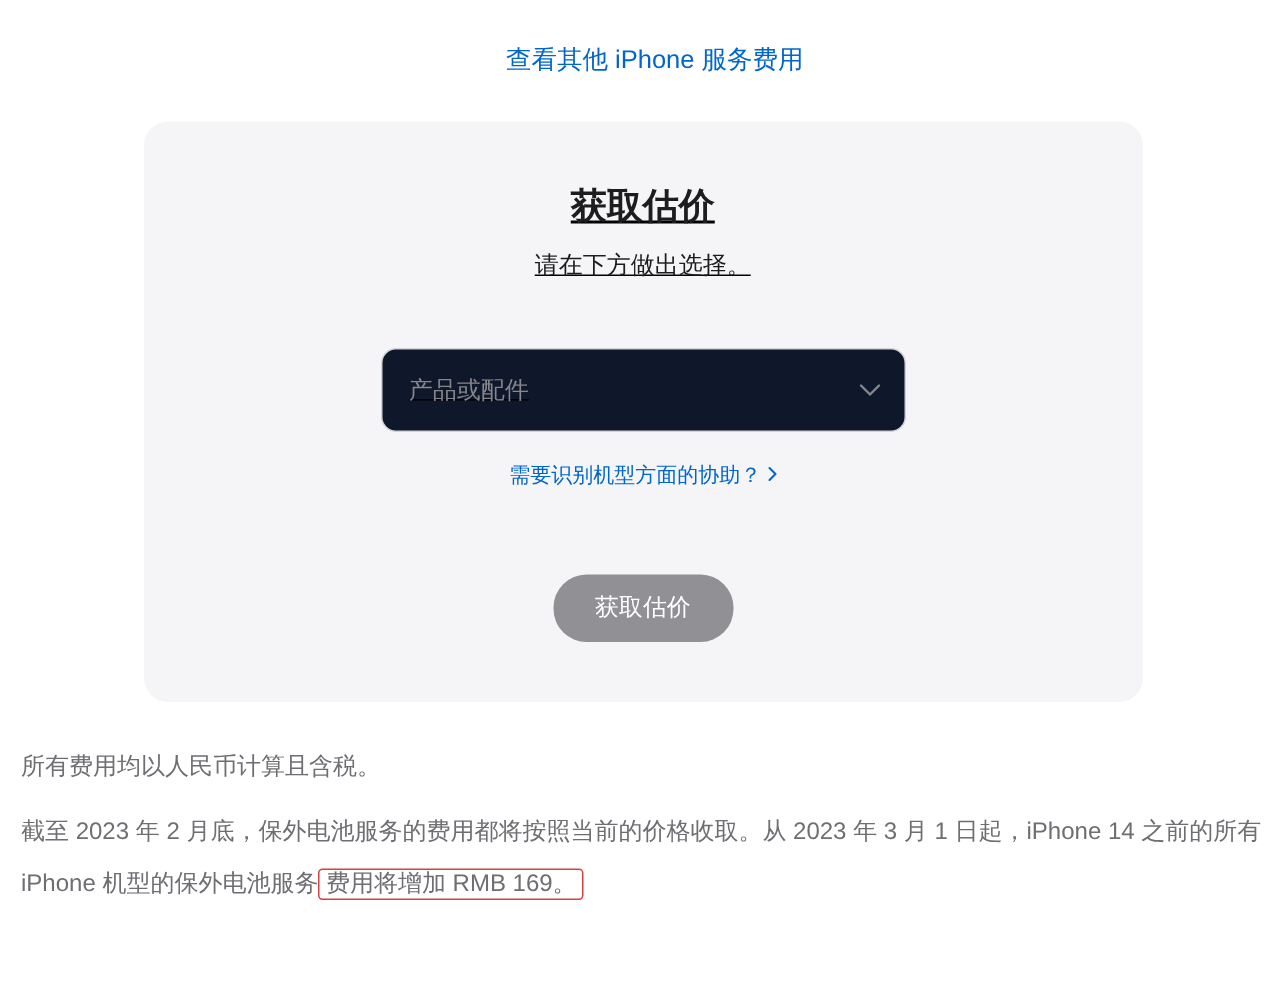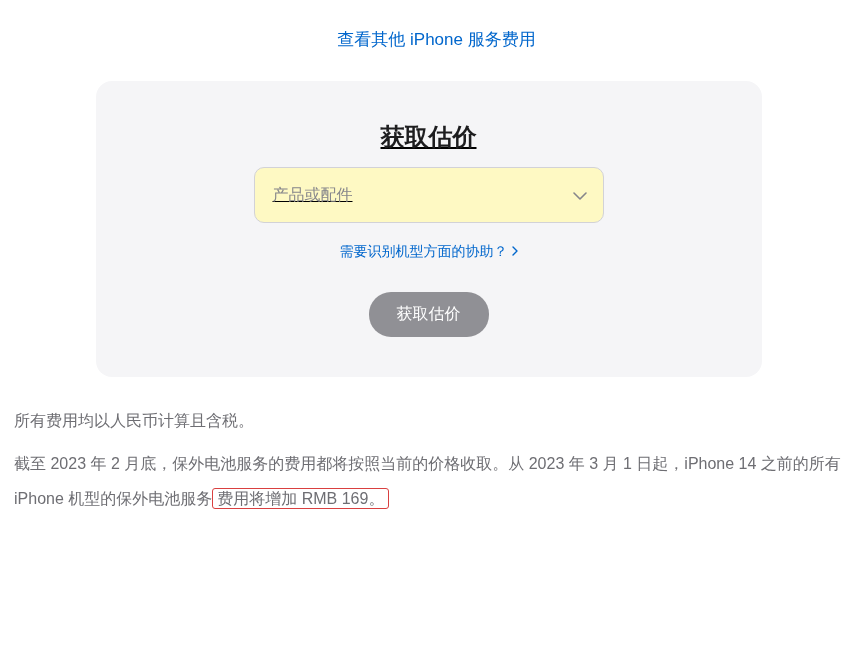--- a/index.html
+++ b/index.html
@@ -44,21 +44,21 @@
       margin-bottom: 44px;
     }
     .select-wrapper {
       position: relative;
       width: 350px;
       margin: 0 auto 18px auto;
     }
     .select-box {
       width: 100%;
       height: 56px;
-      background: #fef9c3;
+      background: #0f172a;
       border: 1px solid #d2d2d7;
       border-radius: 10px;
       padding: 0 40px 0 18px;
       font-size: 16px;
       color: #86868b;
       text-align: center;
       display: flex;
       align-items: center;
       cursor: pointer;
       position: relative;
@@ -71,21 +71,21 @@
       color: #86868b;
     }
     .help-link {
       color: #0066cc;
       text-decoration: none;
       font-size: 14px;
       display: inline-flex;
       align-items: center;
       gap: 4px;
       margin-top: 2px;
-      margin-bottom: 31px;
+      margin-bottom: 57px;
     }
     .help-link .chev-right {
       font-size: 12px;
     }
     .submit-btn {
       background: #86868b;
       color: #ffffff;
       border: none;
       border-radius: 22px;
       padding: 12px 28px;
@@ -111,20 +111,21 @@
   </style>
 </head>
 <body>
 
 <div class="top-link">
   <a href="#">查看其他 iPhone 服务费用</a>
 </div>
 
 <div class="card">
   <div class="card-title">获取估价</div>
+  <div class="card-subtitle">请在下方做出选择。</div>
 
   <div class="select-wrapper">
     <div class="select-box">
       <span>产品或配件</span>
       <span class="chevron">
         <svg width="14" height="8" viewBox="0 0 14 8" fill="none">
             <path d="M1 1L7 7L13 1" stroke="#86868b" stroke-width="1.6" stroke-linecap="round" stroke-linejoin="round"></path>
           </svg>
       </span>
     </div>

